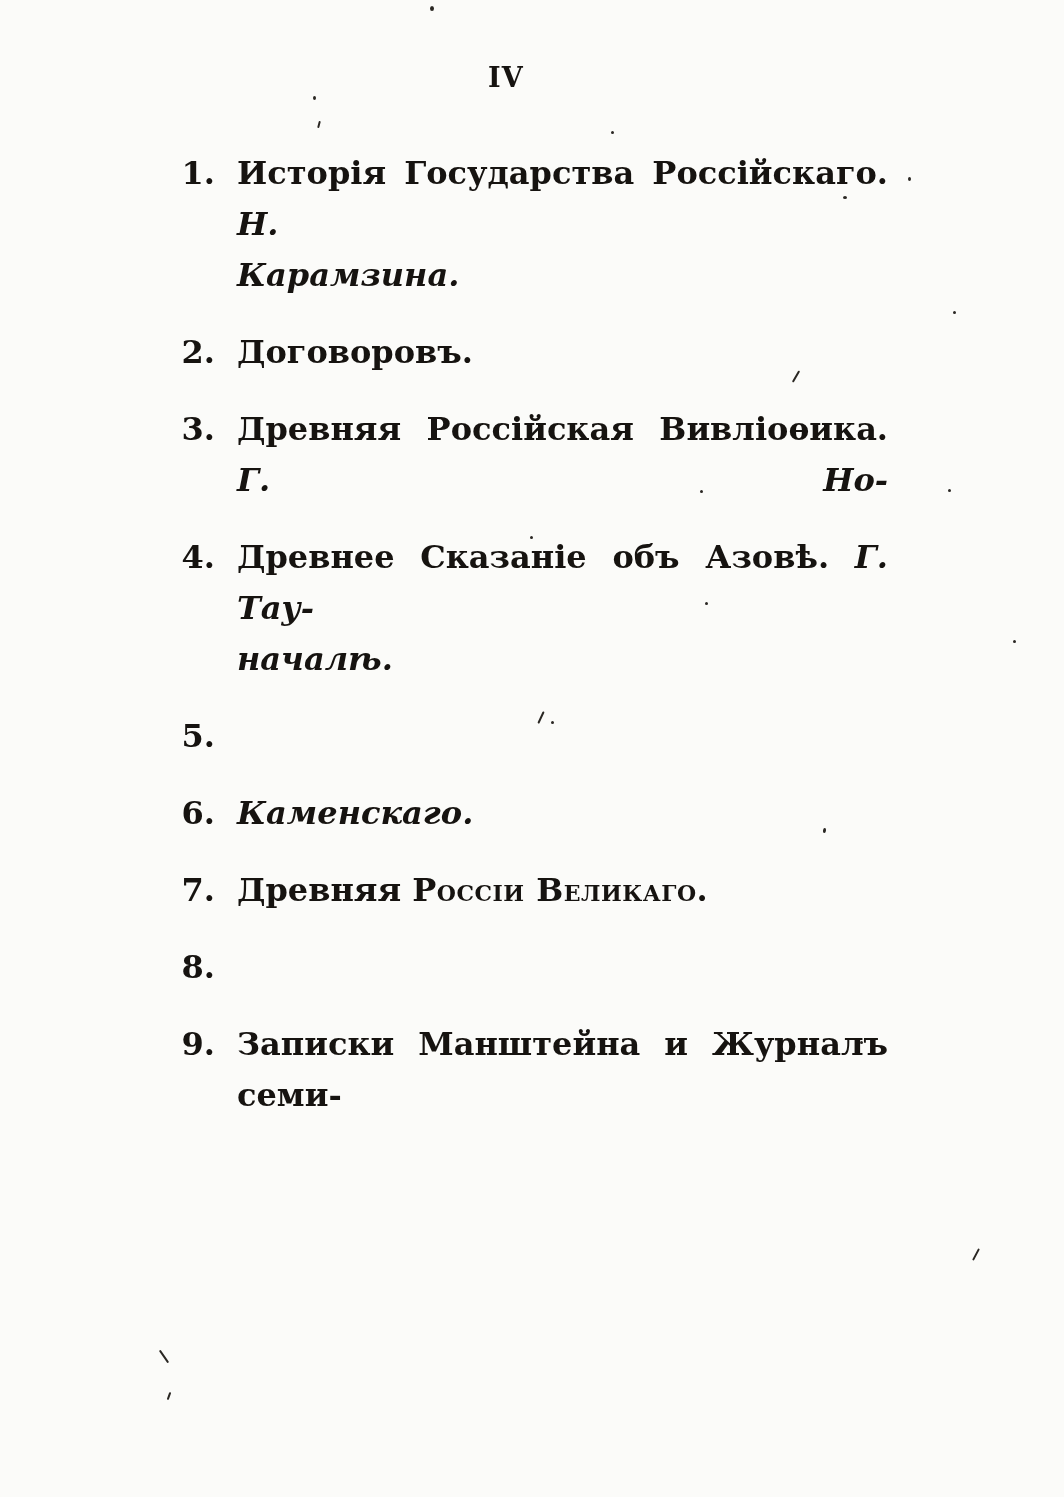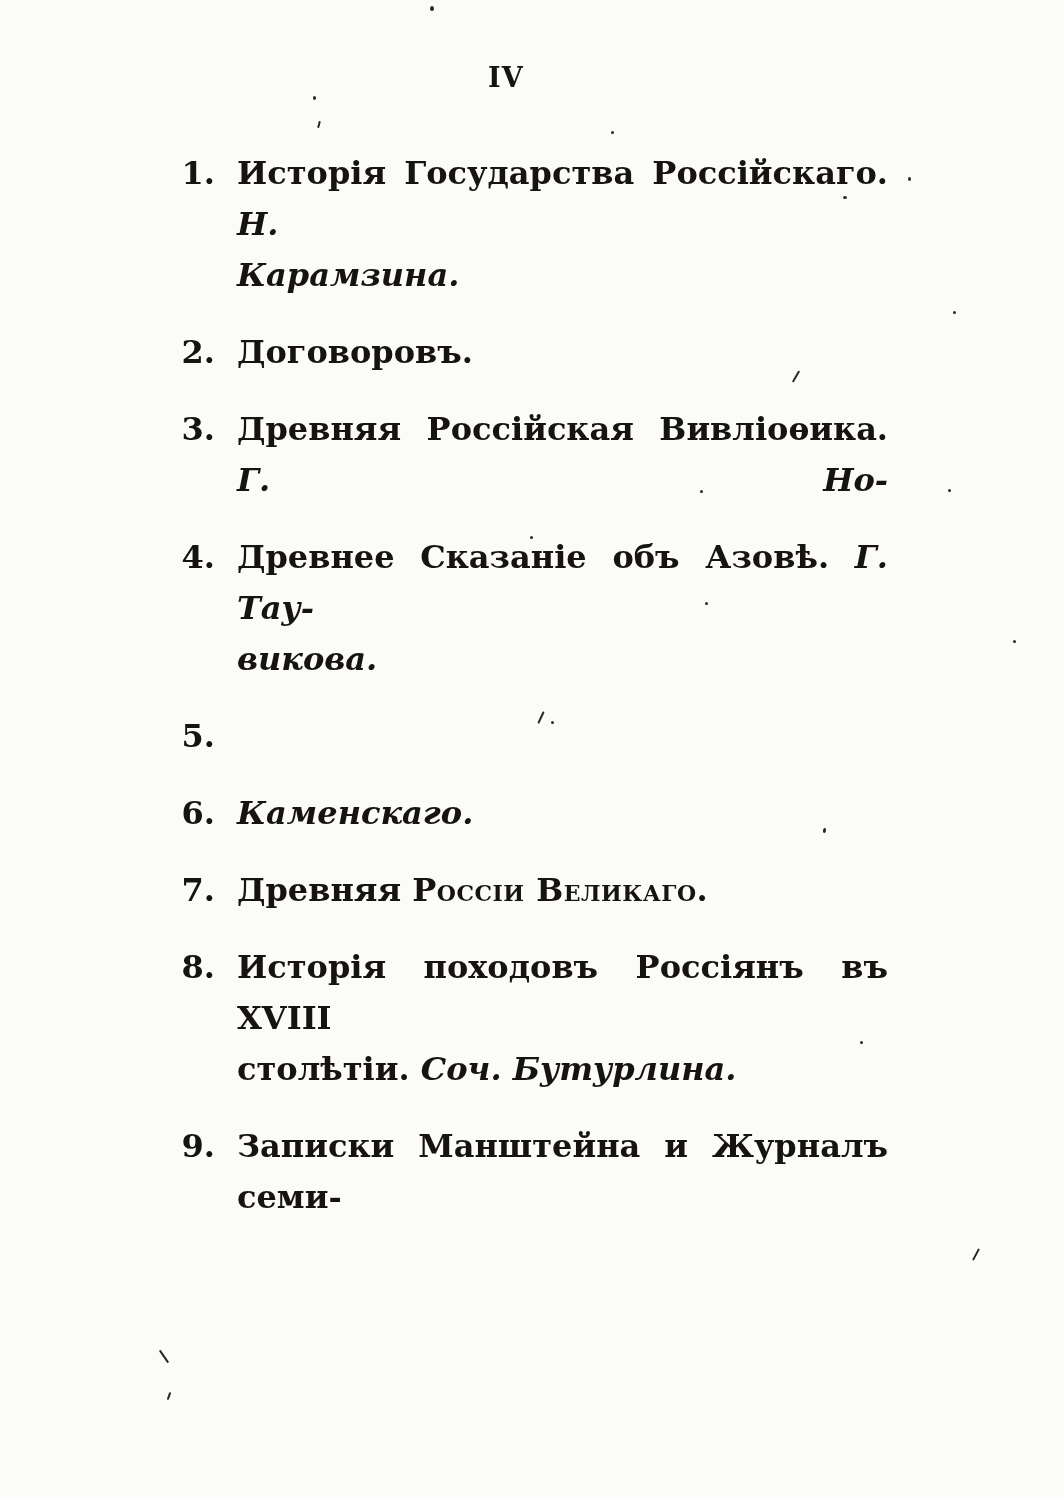--- a/index.html
+++ b/index.html
@@ -91,44 +91,40 @@
     <div class="list-item">
       <div class="item-number">3.</div>
       <div class="item-text">
         <div class="text-line justified"><span class="seg-roman">Древняя Россійская Вивліоѳика. </span><span class="seg-italic">Г. Но-</span></div>
       </div>
     </div>
     <div class="list-item">
       <div class="item-number">4.</div>
       <div class="item-text">
         <div class="text-line justified"><span class="seg-roman">Древнее Сказаніе объ Азовѣ. </span><span class="seg-italic">Г. Тау-</span></div>
-        <div class="text-line"><span class="seg-italic">викова.</span></div>
+        <div class="text-line"><span class="seg-italic">началѣ.</span></div>
       </div>
     </div>
     <div class="list-item">
       <div class="item-number">5.</div>
     </div>
     <div class="list-item">
       <div class="item-number">6.</div>
       <div class="item-text">
         <div class="text-line"><span class="seg-italic">Каменскаго.</span></div>
       </div>
     </div>
     <div class="list-item">
       <div class="item-number">7.</div>
       <div class="item-text">
         <div class="text-line"><span class="seg-roman">Древняя </span><span class="seg-smallcaps">Россіи Великаго</span><span class="seg-roman">.</span></div>
       </div>
     </div>
     <div class="list-item">
       <div class="item-number">8.</div>
-      <div class="item-text">
-        <div class="text-line justified"><span class="seg-roman">Исторія походовъ Россіянъ въ XVIII</span></div>
-        <div class="text-line"><span class="seg-roman">столѣтіи. </span><span class="seg-italic">Соч. Бутурлина.</span></div>
-      </div>
     </div>
     <div class="list-item">
       <div class="item-number">9.</div>
       <div class="item-text">
         <div class="text-line justified"><span class="seg-roman">Записки Манштейна и Журналъ семи-</span></div>
       </div>
     </div>
   </div>
 
 <div class="speck" style="left: 313px; top: 96px; width: 3px; height: 4px;"></div>

